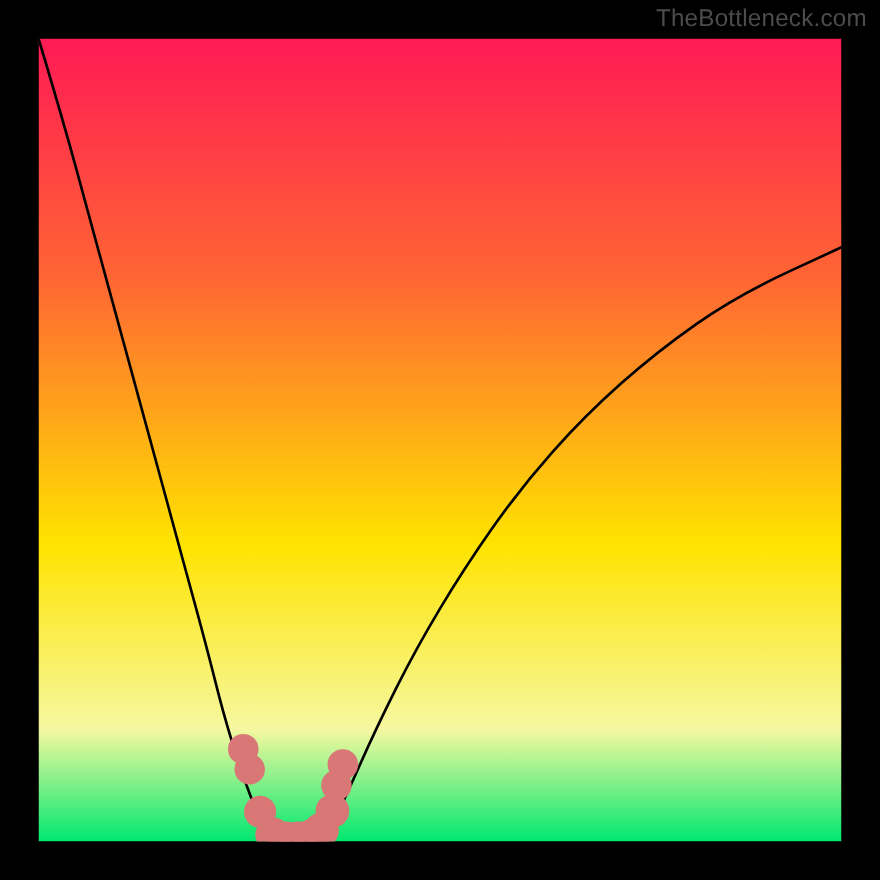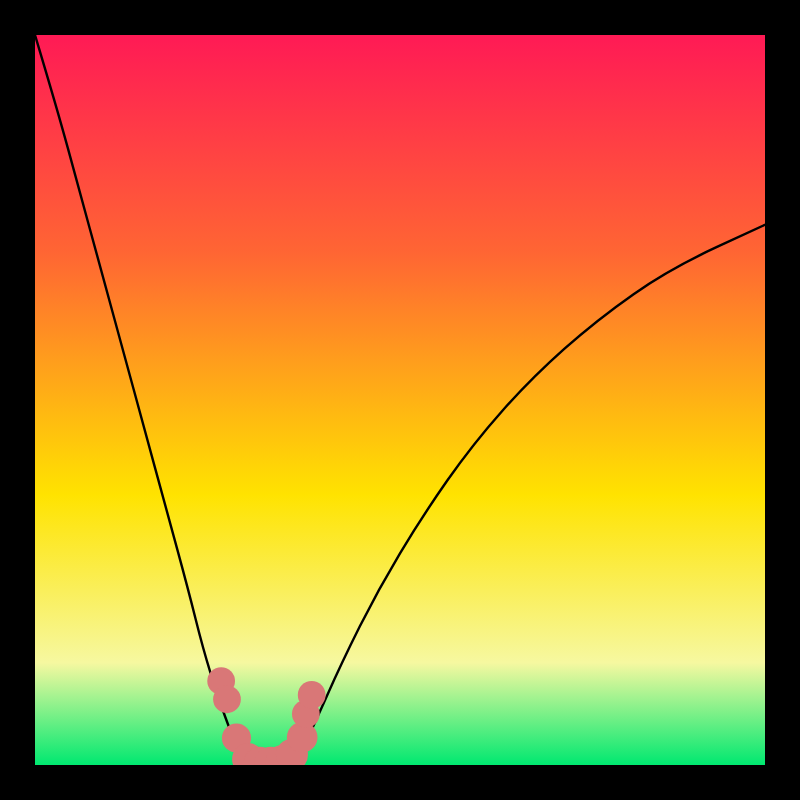--- a/index.html
+++ b/index.html
@@ -36,20 +36,21 @@
   }
   svg {
     display: block;
   }
 </style>
 </head>
 <body>
 
 <div class="frame">
 
+  <div class="watermark">TheBottleneck.com</div>
 
   <div class="plot-area">
     <svg id="plot-svg" width="730" height="730" viewBox="0 0 730 730">
       <defs>
         <linearGradient id="bg-grad" x1="0" y1="0" x2="0" y2="1">
           <stop id="g0" offset="0%" stop-color="#ff1a55"></stop>
           <stop id="g1" offset="30%" stop-color="#ff6633"></stop>
           <stop id="g2" offset="63%" stop-color="#ffe300"></stop>
           <stop id="g3" offset="86%" stop-color="#f6f8a0"></stop>
           <stop id="g4" offset="100%" stop-color="#00e870"></stop>

